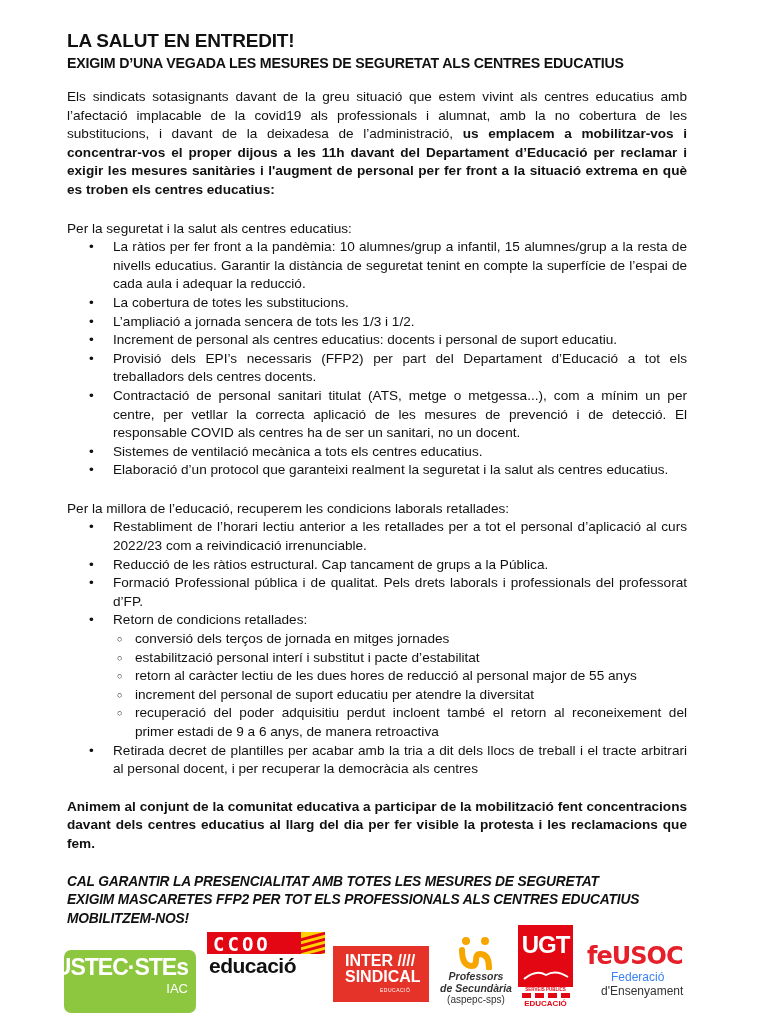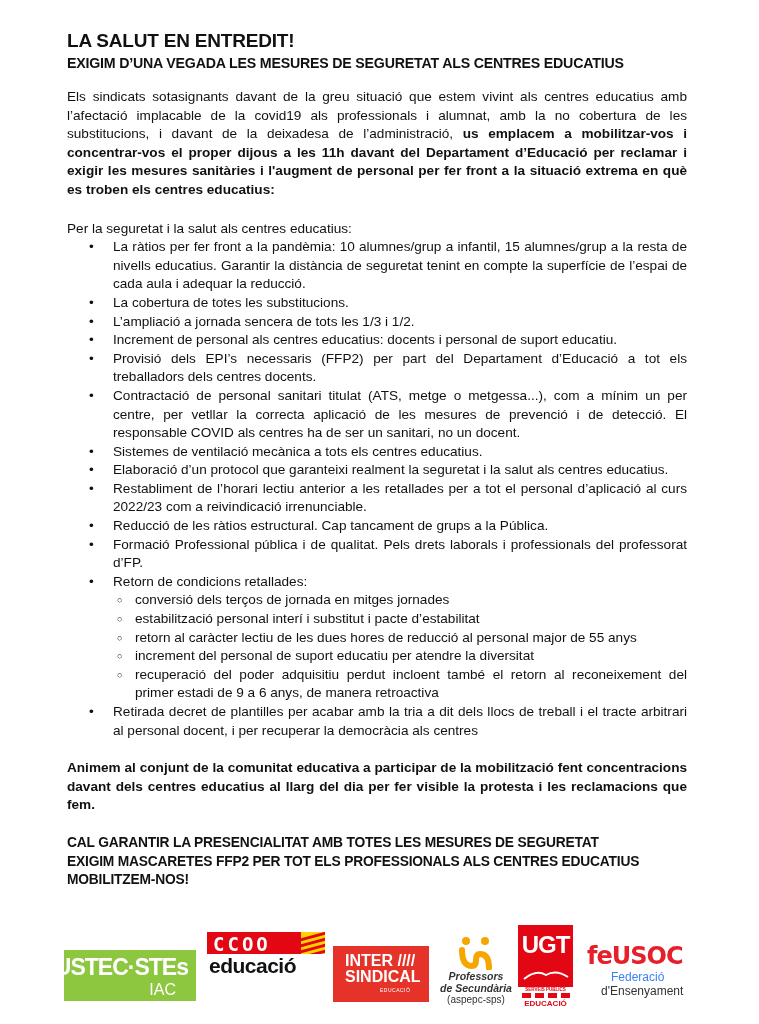--- a/index.html
+++ b/index.html
@@ -13,27 +13,27 @@
   .section-title { margin-top: 20px; font-size: 13.6px; line-height: 18.6px; }
   ul.lvl1 { margin: 0; padding: 0; list-style: none; }
   ul.lvl1 > li { position: relative; padding-left: 46px; font-size: 13.6px; line-height: 18.6px; text-align: justify; }
   ul.lvl1 > li > .bul { position: absolute; left: 22px; top: 0; }
   ul.lvl2 { margin: 0; padding: 0; list-style: none; }
   ul.lvl2 > li { position: relative; padding-left: 22px; font-size: 13.6px; line-height: 18.6px; text-align: justify; }
   ul.lvl2 > li > .bul { position: absolute; left: 4px; top: 0; font-size: 9px; }
   .bold { font-weight: bold; }
   .closing { margin-top: 19px; font-weight: bold; }
   .slogans { margin-top: 19px; font-weight: bold; font-size: 13.8px; line-height: 18.6px; letter-spacing: -0.2px; }
-  .slogans div { white-space: nowrap; }
+  .slogans div { white-space: nowrap; font-style: italic; }
 
   .logos { position: absolute; left: 0; top: 920px; width: 759px; height: 100px; }
   .logo { position: absolute; }
-  .ustec { left: 64px; top: 30px; width: 132px; height: 51px; background: #8dc63f; color: #fff; }
+  .ustec { left: 64px; top: 30px; width: 132px; height: 63px; background: #8dc63f; color: #fff; border-radius: 7px; }
   .ustec .main { position: absolute; right: 8px; top: 4px; font-weight: bold; font-size: 23px; letter-spacing: -1px; font-family: "Liberation Sans", sans-serif; }
-  .ustec .sub { position: absolute; right: 20px; top: 31px; font-size: 16px; }
+  .ustec .sub { position: absolute; right: 8px; top: 31px; font-size: 13px; }
   .ccoo { left: 207px; top: 12px; width: 120px; height: 52px; }
   .ccoo .red { position: absolute; left: 0; top: 0; width: 94px; height: 22px; background: #e30613; }
   .ccoo .letters { position: absolute; left: 6px; top: 1px; color: #fff; font-weight: bold; font-size: 19px; letter-spacing: 3px; font-family: "DejaVu Sans Mono", monospace; }
   .ccoo .flag { position: absolute; left: 94px; top: 0; width: 24px; height: 22px; background: #ffd200; overflow: hidden; }
   .ccoo .flag i { position: absolute; left: 0; width: 24px; height: 3px; background: #e30613; transform: skewY(-15deg); }
   .ccoo .edu { position: absolute; left: 2px; top: 22px; font-size: 21px; font-weight: bold; color: #111; letter-spacing: -0.5px; }
   .inter { left: 333px; top: 26px; width: 96px; height: 56px; background: #e63329; color: #fff; }
   .inter .l1 { position: absolute; left: 12px; top: 7px; font-weight: bold; font-size: 16px; line-height: 16px; }
   .inter .l2 { position: absolute; left: 12px; top: 23px; font-weight: bold; font-size: 16px; line-height: 16px; }
   .inter .l3 { position: absolute; left: 47px; top: 41px; font-size: 5px; letter-spacing: 0.5px; }
@@ -66,20 +66,21 @@
     <li><span class="bul">•</span><span>La ràtios per fer front a la pandèmia: 10 alumnes/grup a infantil, 15 alumnes/grup a la resta de nivells educatius. Garantir la distància de seguretat tenint en compte la superfície de l’espai de cada aula i adequar la reducció.</span></li>
     <li><span class="bul">•</span><span>La cobertura de totes les substitucions.</span></li>
     <li><span class="bul">•</span><span>L’ampliació a jornada sencera de tots les 1/3 i 1/2.</span></li>
     <li><span class="bul">•</span><span>Increment de personal als centres educatius: docents i personal de suport educatiu.</span></li>
     <li><span class="bul">•</span><span>Provisió dels EPI’s necessaris (FFP2) per part del Departament d’Educació a tot els treballadors dels centres docents.</span></li>
     <li><span class="bul">•</span><span>Contractació de personal sanitari titulat (ATS, metge o metgessa...), com a mínim un per centre, per vetllar la correcta aplicació de les mesures de prevenció i de detecció. El responsable COVID als centres ha de ser un sanitari, no un docent.</span></li>
     <li><span class="bul">•</span><span>Sistemes de ventilació mecànica a tots els centres educatius.</span></li>
     <li><span class="bul">•</span><span>Elaboració d’un protocol que garanteixi realment la seguretat i la salut als centres educatius.</span></li>
   </ul>
 
+  <div class="section-title">Per la millora de l’educació, recuperem les condicions laborals retallades:</div>
   <ul class="lvl1">
     <li><span class="bul">•</span><span>Restabliment de l’horari lectiu anterior a les retallades per a tot el personal d’aplicació al curs 2022/23 com a reivindicació irrenunciable.</span></li>
     <li><span class="bul">•</span><span>Reducció de les ràtios estructural. Cap tancament de grups a la Pública.</span></li>
     <li><span class="bul">•</span><span>Formació Professional pública i de qualitat. Pels drets laborals i professionals del professorat d’FP.</span></li>
     <li><span class="bul">•</span><span>Retorn de condicions retallades:</span>
       <ul class="lvl2">
         <li><span class="bul">○</span><span>conversió dels terços de jornada en mitges jornades</span></li>
         <li><span class="bul">○</span><span>estabilització personal interí i substitut i pacte d’estabilitat</span></li>
         <li><span class="bul">○</span><span>retorn al caràcter lectiu de les dues hores de reducció al personal major de 55 anys</span></li>
         <li><span class="bul">○</span><span>increment del personal de suport educatiu per atendre la diversitat</span></li>

